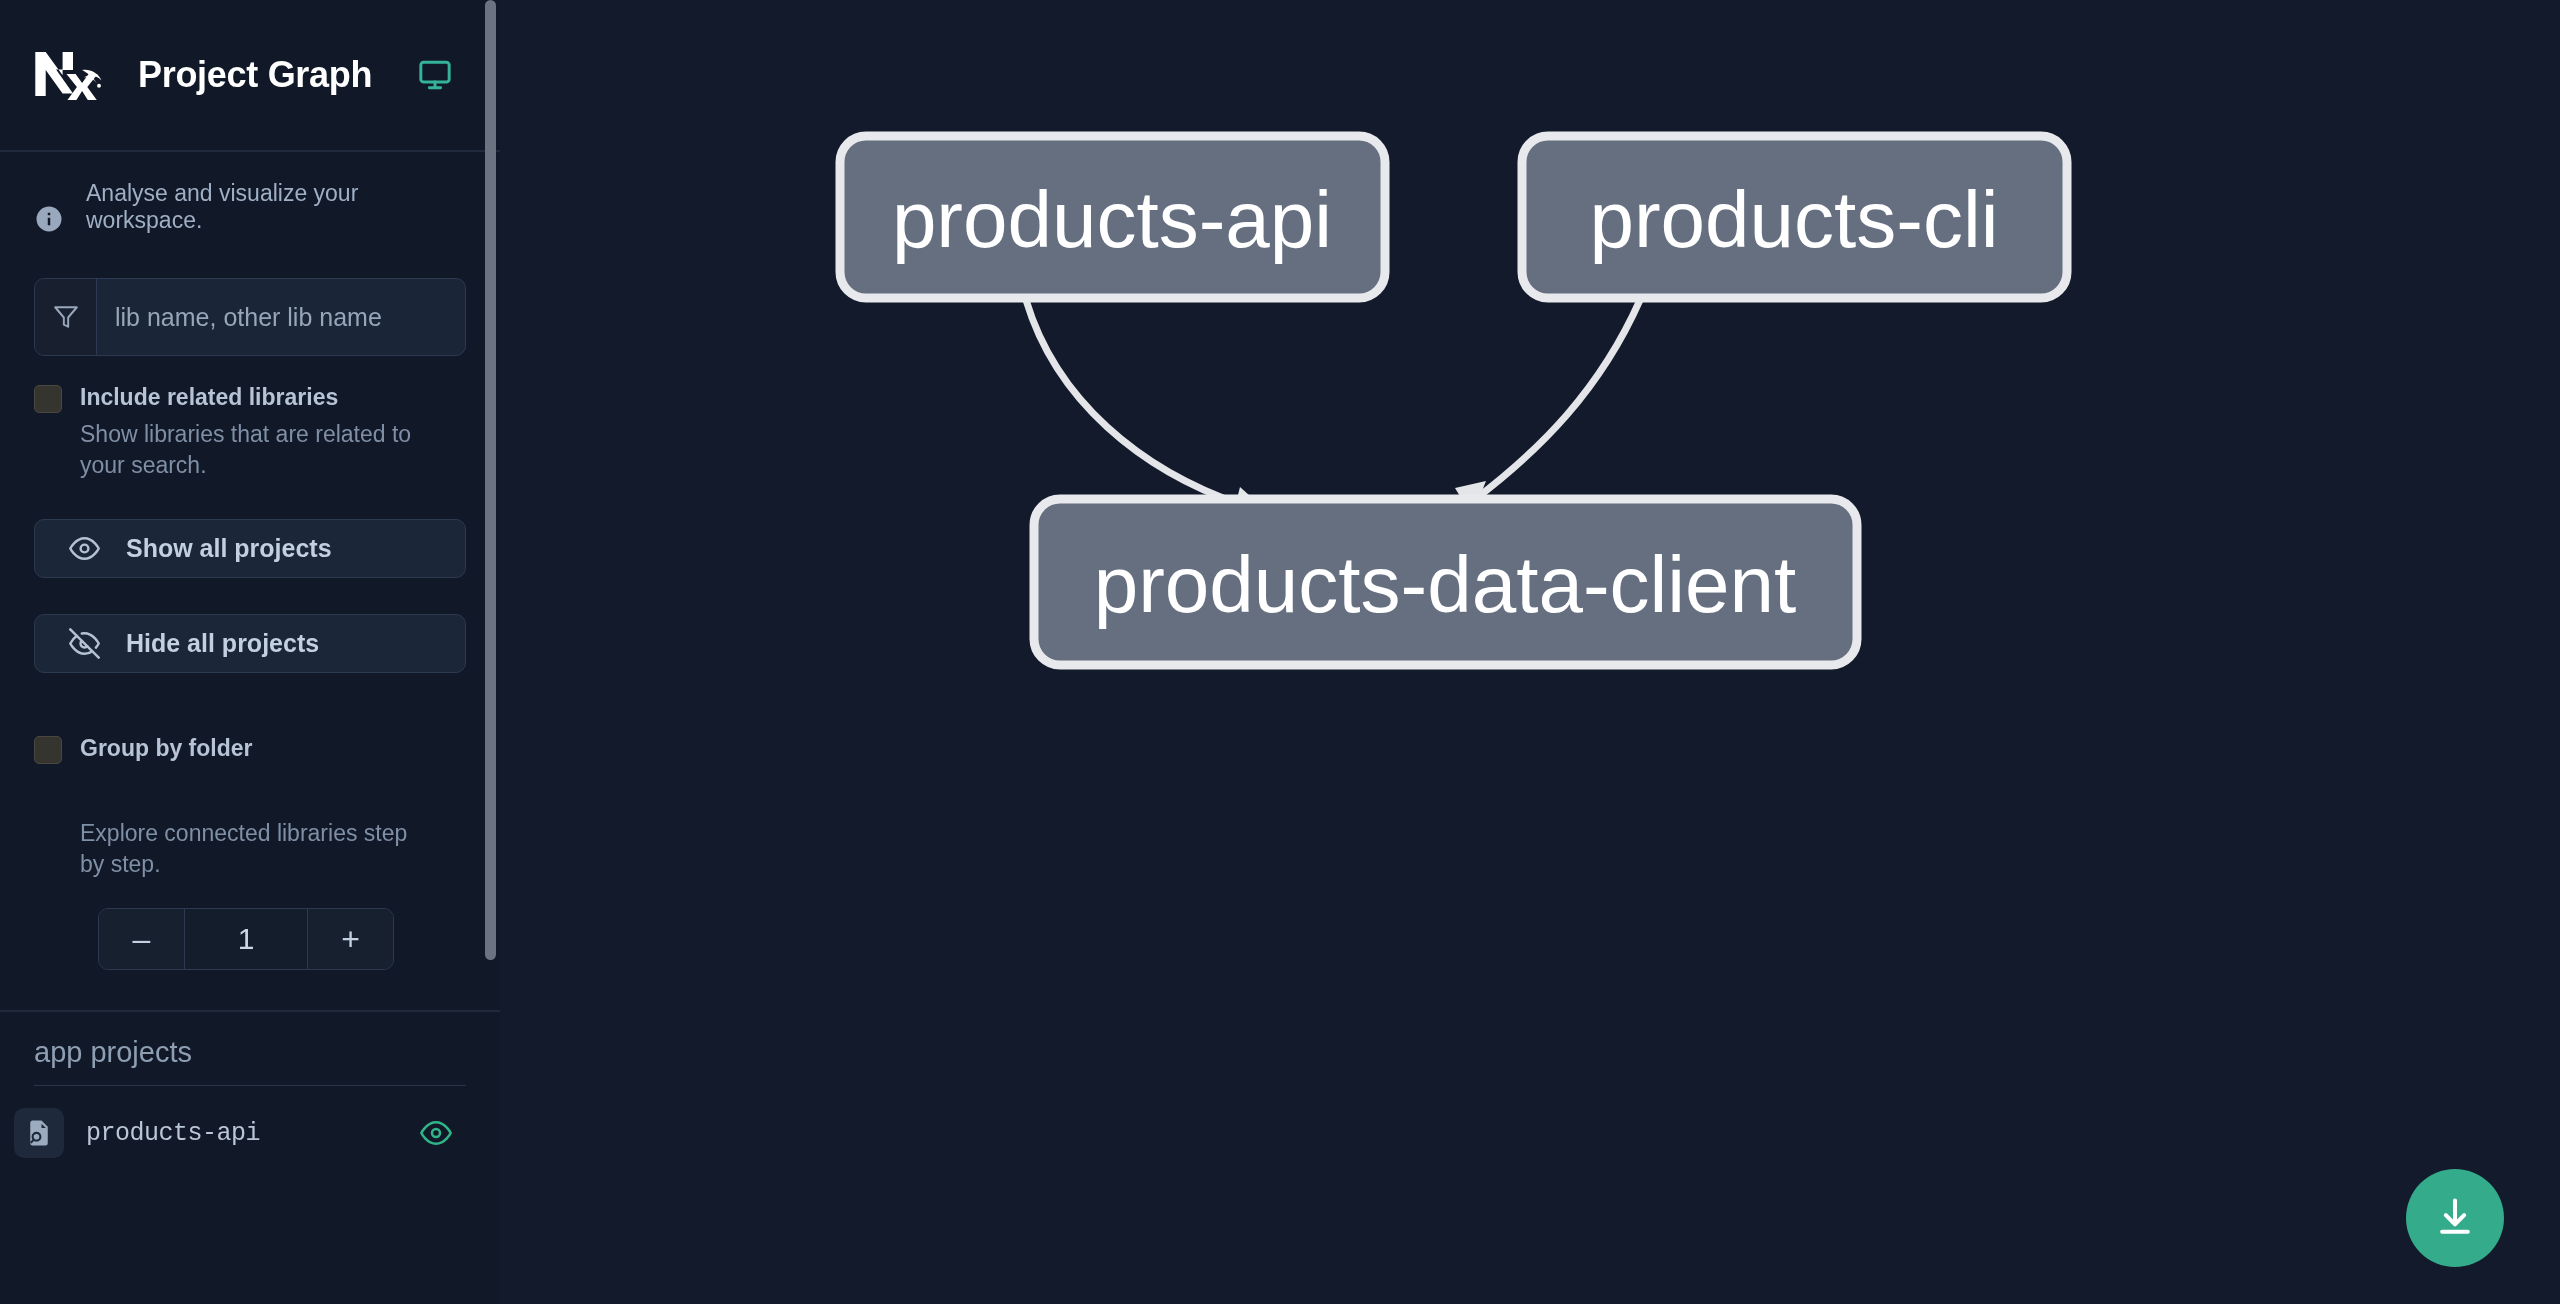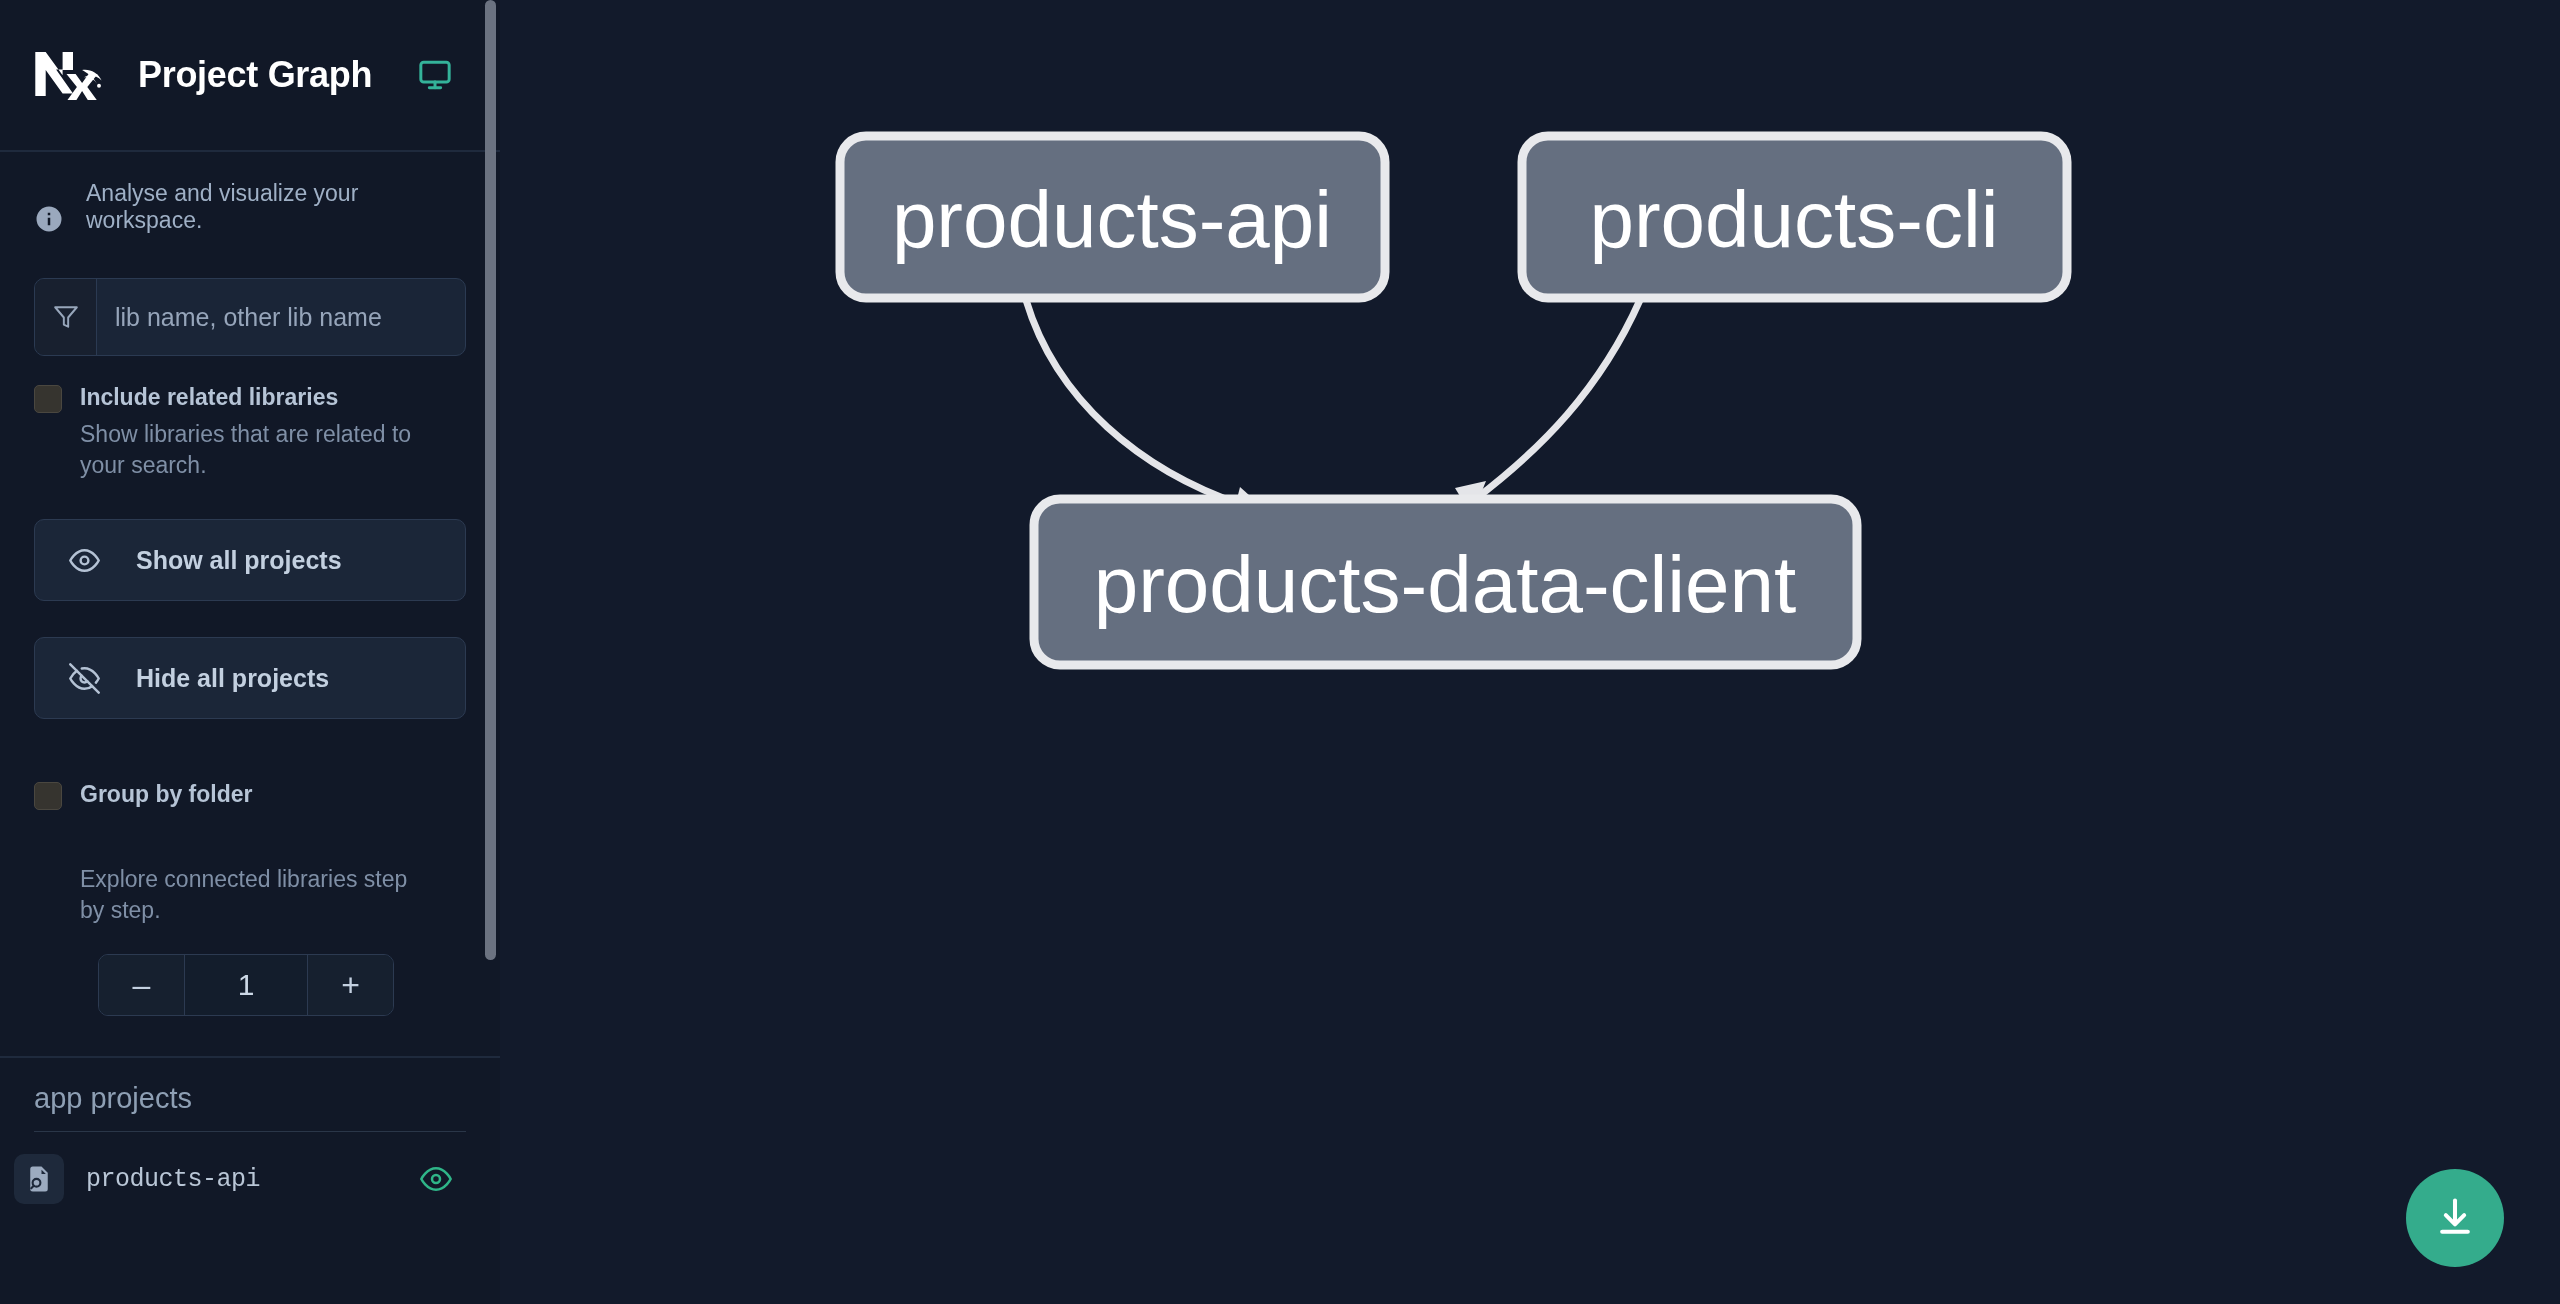--- a/index.html
+++ b/index.html
@@ -81,26 +81,26 @@
     display: flex; align-items: center; justify-content: center;
   }
   .cb.on svg { width: 22px; height: 22px; color: #14281f; }
   .check-label { font-size: 23px; font-weight: bold; color: #b6c4d6; line-height: 1.15; }
   .check-desc {
     font-size: 23px; color: #7f8fa6; line-height: 1.35;
     padding-left: 46px; margin-top: 6px; max-width: 400px;
   }
 
   .btn-wide {
-    margin: 0 34px; height: 82px;
+    margin: 0 34px; height: 59px;
     background: #1b2638;
     border: 1px solid #2c3a51;
     border-radius: 10px;
     display: flex; align-items: center;
-    padding-left: 34px; gap: 36px;
+    padding-left: 34px; gap: 26px;
     cursor: pointer;
   }
   .btn-wide + .btn-wide { margin-top: 36px; }
   .btn-wide .ic { width: 31px; height: 31px; color: #b4c2d4; flex: 0 0 31px; }
   .btn-wide .lb { font-size: 25px; font-weight: bold; color: #c3d0e0; }
 
   .stepper {
     margin: 28px 0 0 98px;
     width: 296px; height: 62px;
     border: 1px solid #2c3a51; border-radius: 10px;

